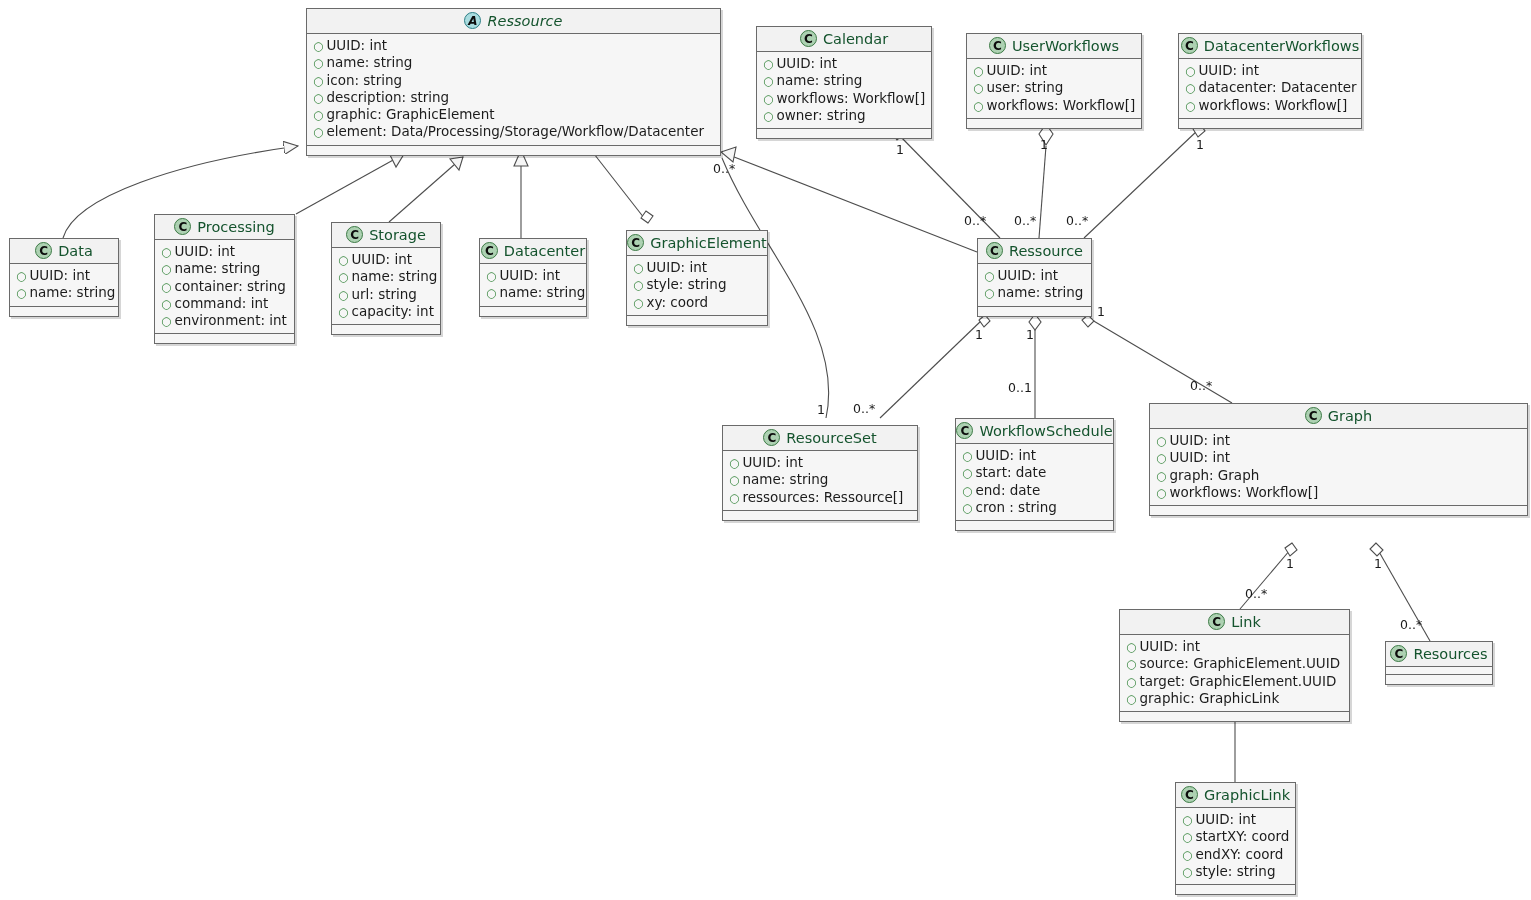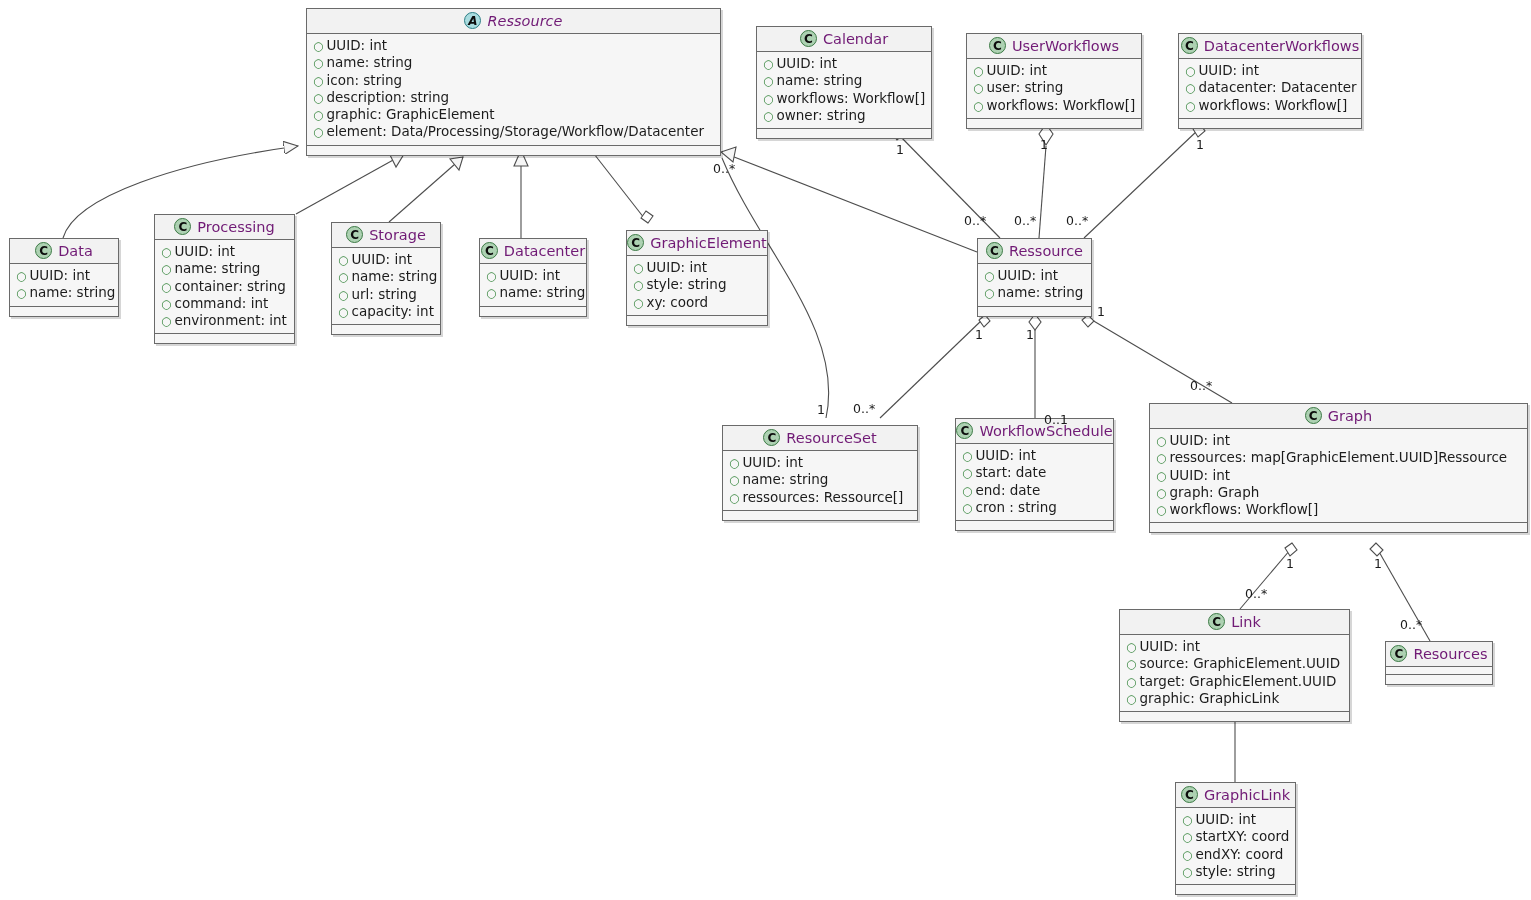--- a/index.html
+++ b/index.html
@@ -38,21 +38,21 @@
     border-bottom: 1px solid #6a6a6a;
     background: #f2f2f2;
     white-space: nowrap;
     display: flex;
     align-items: center;
     justify-content: center;
     gap: 6px;
   }
   .cls-title {
     font-size: 14.5px;
-    color: #701a75;
+    color: #14532d;
   }
   .cls-title.abstract {
     font-style: italic;
   }
   .badge {
     display: inline-block;
     width: 17px;
     height: 17px;
     border-radius: 50%;
     line-height: 16px;
@@ -322,21 +322,20 @@
         </div>
         <div class="cls-methods"></div>
       </div>
       <div class="uml-class" style="left: 1149px; top: 403px; width: 379px;">
         <div class="cls-header">
           <span class="badge c">C</span>
           <span class="cls-title">Graph</span>
         </div>
         <div class="cls-attrs">
           <span class="attr"><span class="vis">○</span>UUID: int</span>
-          <span class="attr"><span class="vis">○</span>ressources: map[GraphicElement.UUID]Ressource</span>
           <span class="attr"><span class="vis">○</span>UUID: int</span>
           <span class="attr"><span class="vis">○</span>graph: Graph</span>
           <span class="attr"><span class="vis">○</span>workflows: Workflow[]</span>
         </div>
         <div class="cls-methods"></div>
       </div>
       <div class="uml-class" style="left: 1119px; top: 609px; width: 231px;">
         <div class="cls-header">
           <span class="badge c">C</span>
           <span class="cls-title">Link</span>
@@ -378,21 +377,21 @@
       <div class="mult" style="left: 1040px; top: 137px;">1</div>
       <div class="mult" style="left: 1196px; top: 137px;">1</div>
       <div class="mult" style="left: 964px; top: 213px;">0..*</div>
       <div class="mult" style="left: 1014px; top: 213px;">0..*</div>
       <div class="mult" style="left: 1066px; top: 213px;">0..*</div>
       <div class="mult" style="left: 975px; top: 327px;">1</div>
       <div class="mult" style="left: 1026px; top: 327px;">1</div>
       <div class="mult" style="left: 1097px; top: 304px;">1</div>
       <div class="mult" style="left: 817px; top: 402px;">1</div>
       <div class="mult" style="left: 853px; top: 401px;">0..*</div>
-      <div class="mult" style="left: 1008px; top: 412px; margin-left: 36px;">0..1</div>
+      <div class="mult" style="left: 1008px; top: 380px;">0..1</div>
       <div class="mult" style="left: 1190px; top: 378px;">0..*</div>
       <div class="mult" style="left: 1286px; top: 556px;">1</div>
       <div class="mult" style="left: 1245px; top: 586px;">0..*</div>
       <div class="mult" style="left: 1374px; top: 556px;">1</div>
       <div class="mult" style="left: 1400px; top: 617px;">0..*</div>
     </div>
 
 </div>
 
 </body></html>

